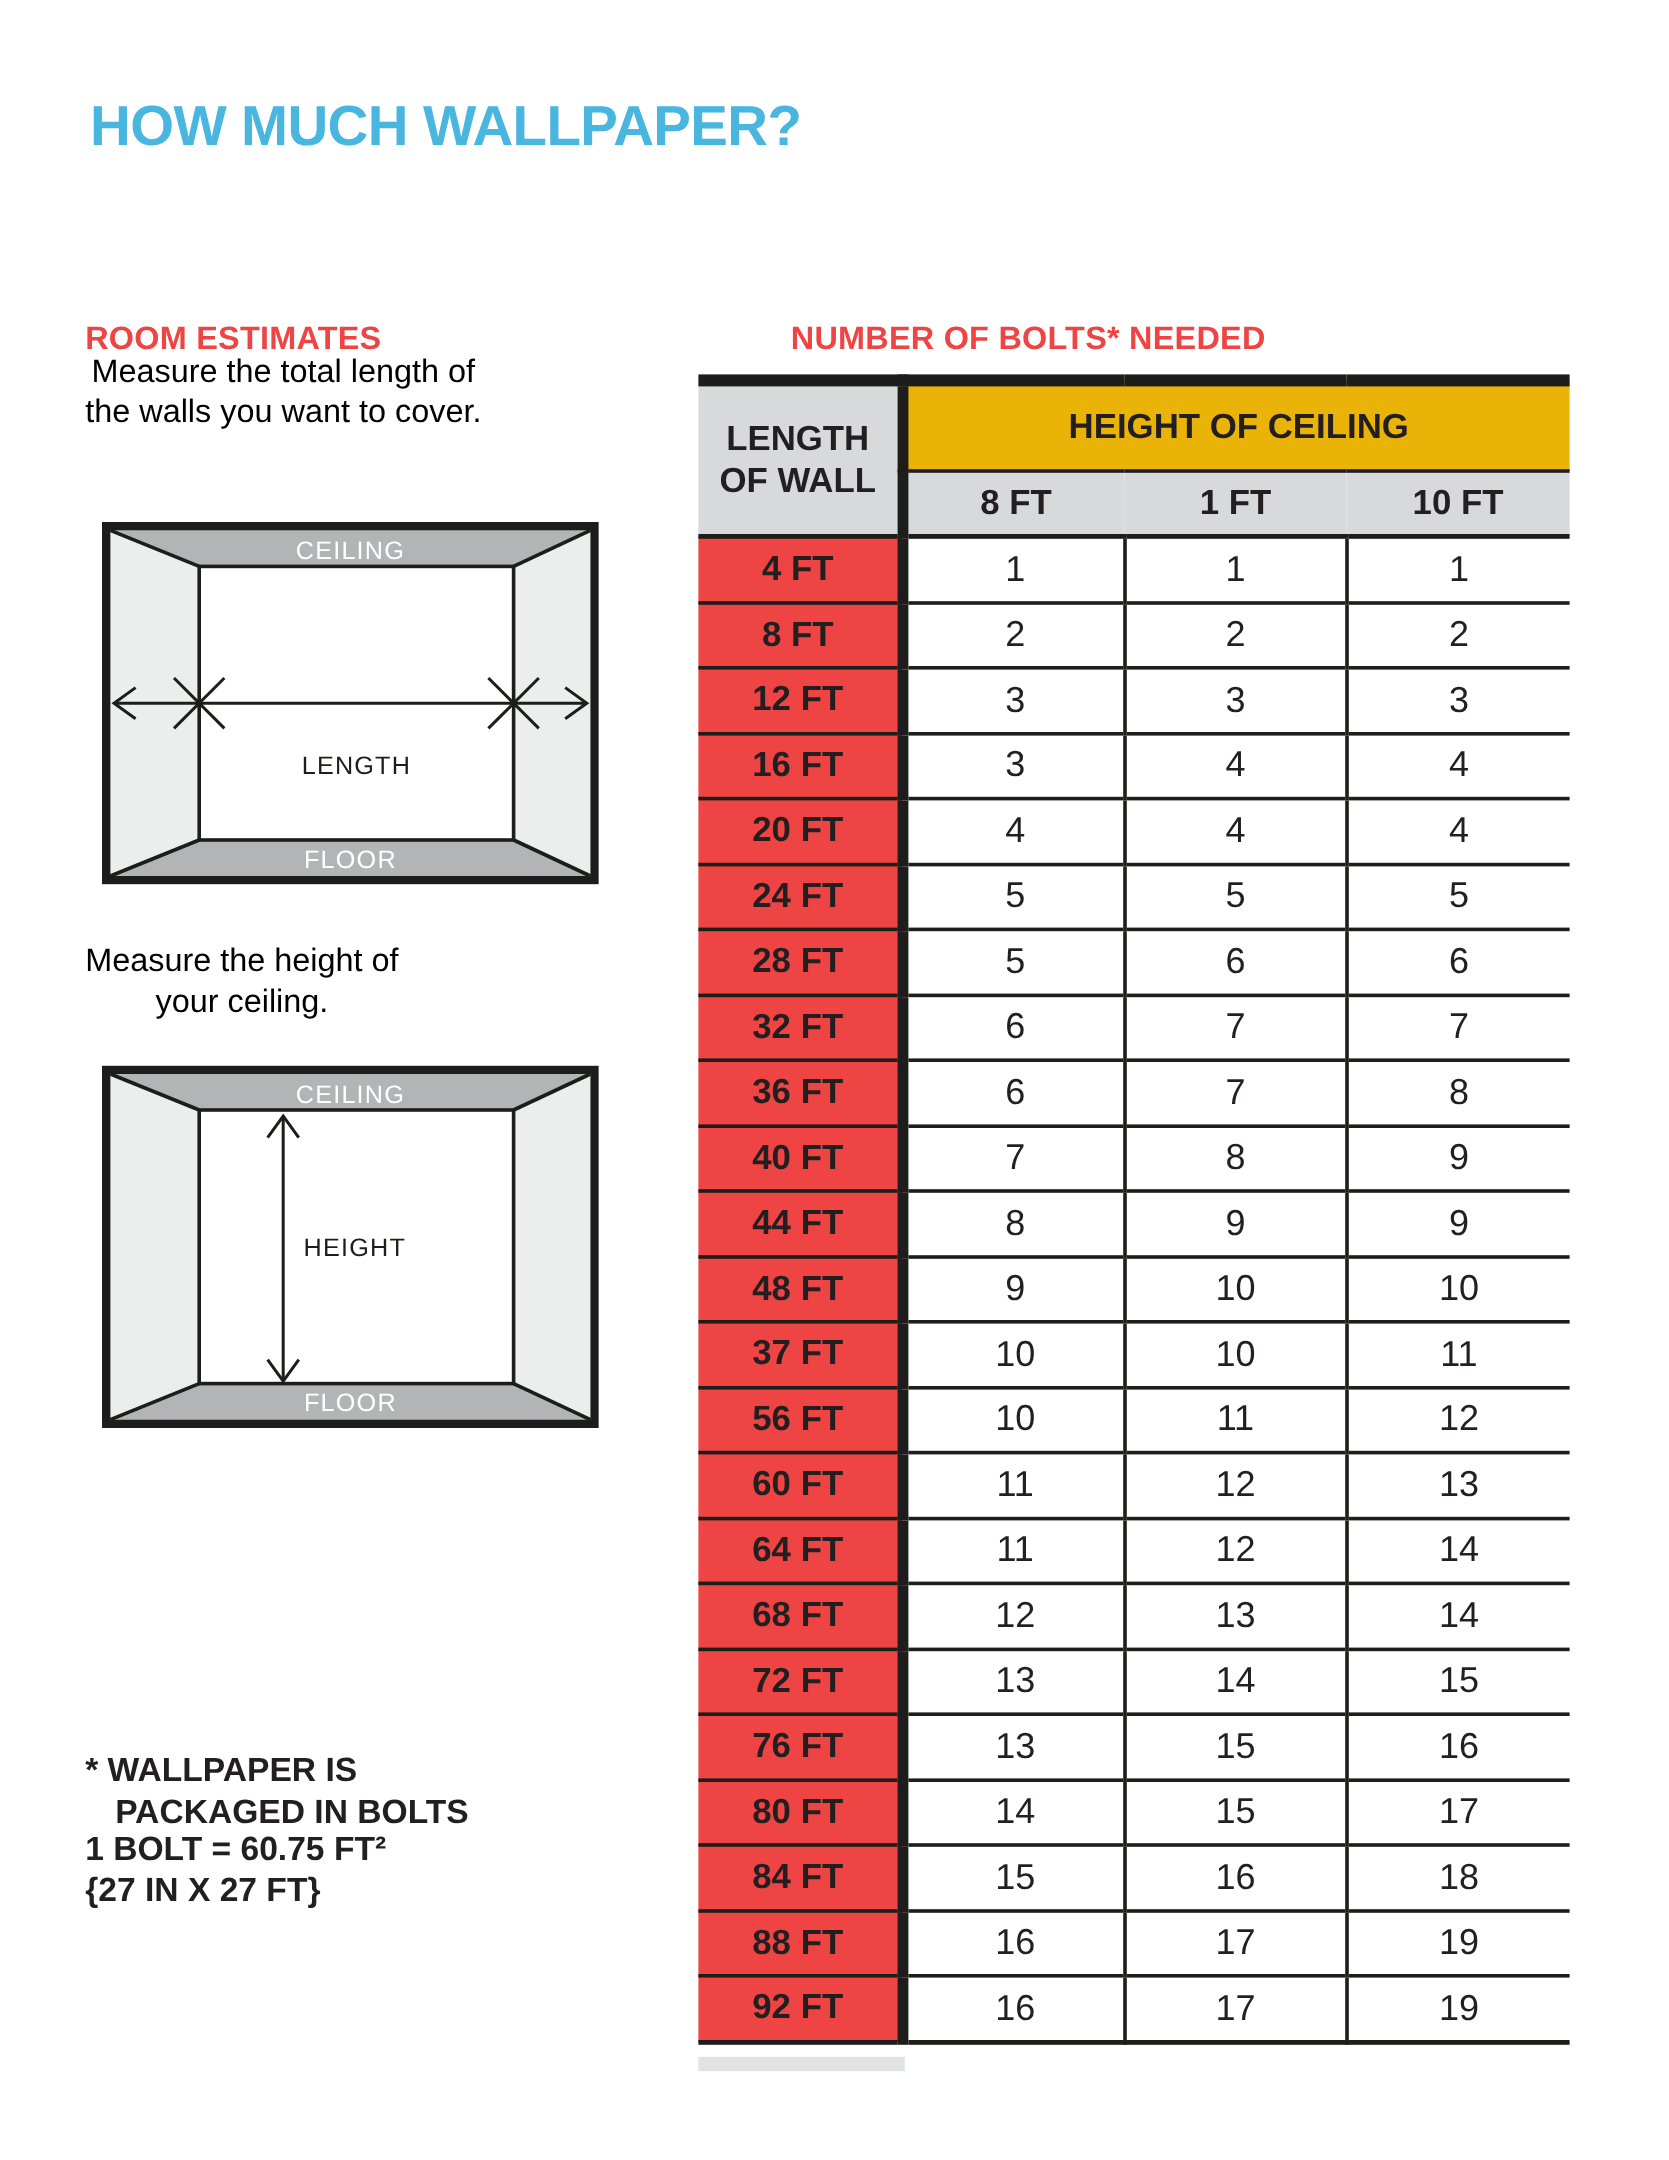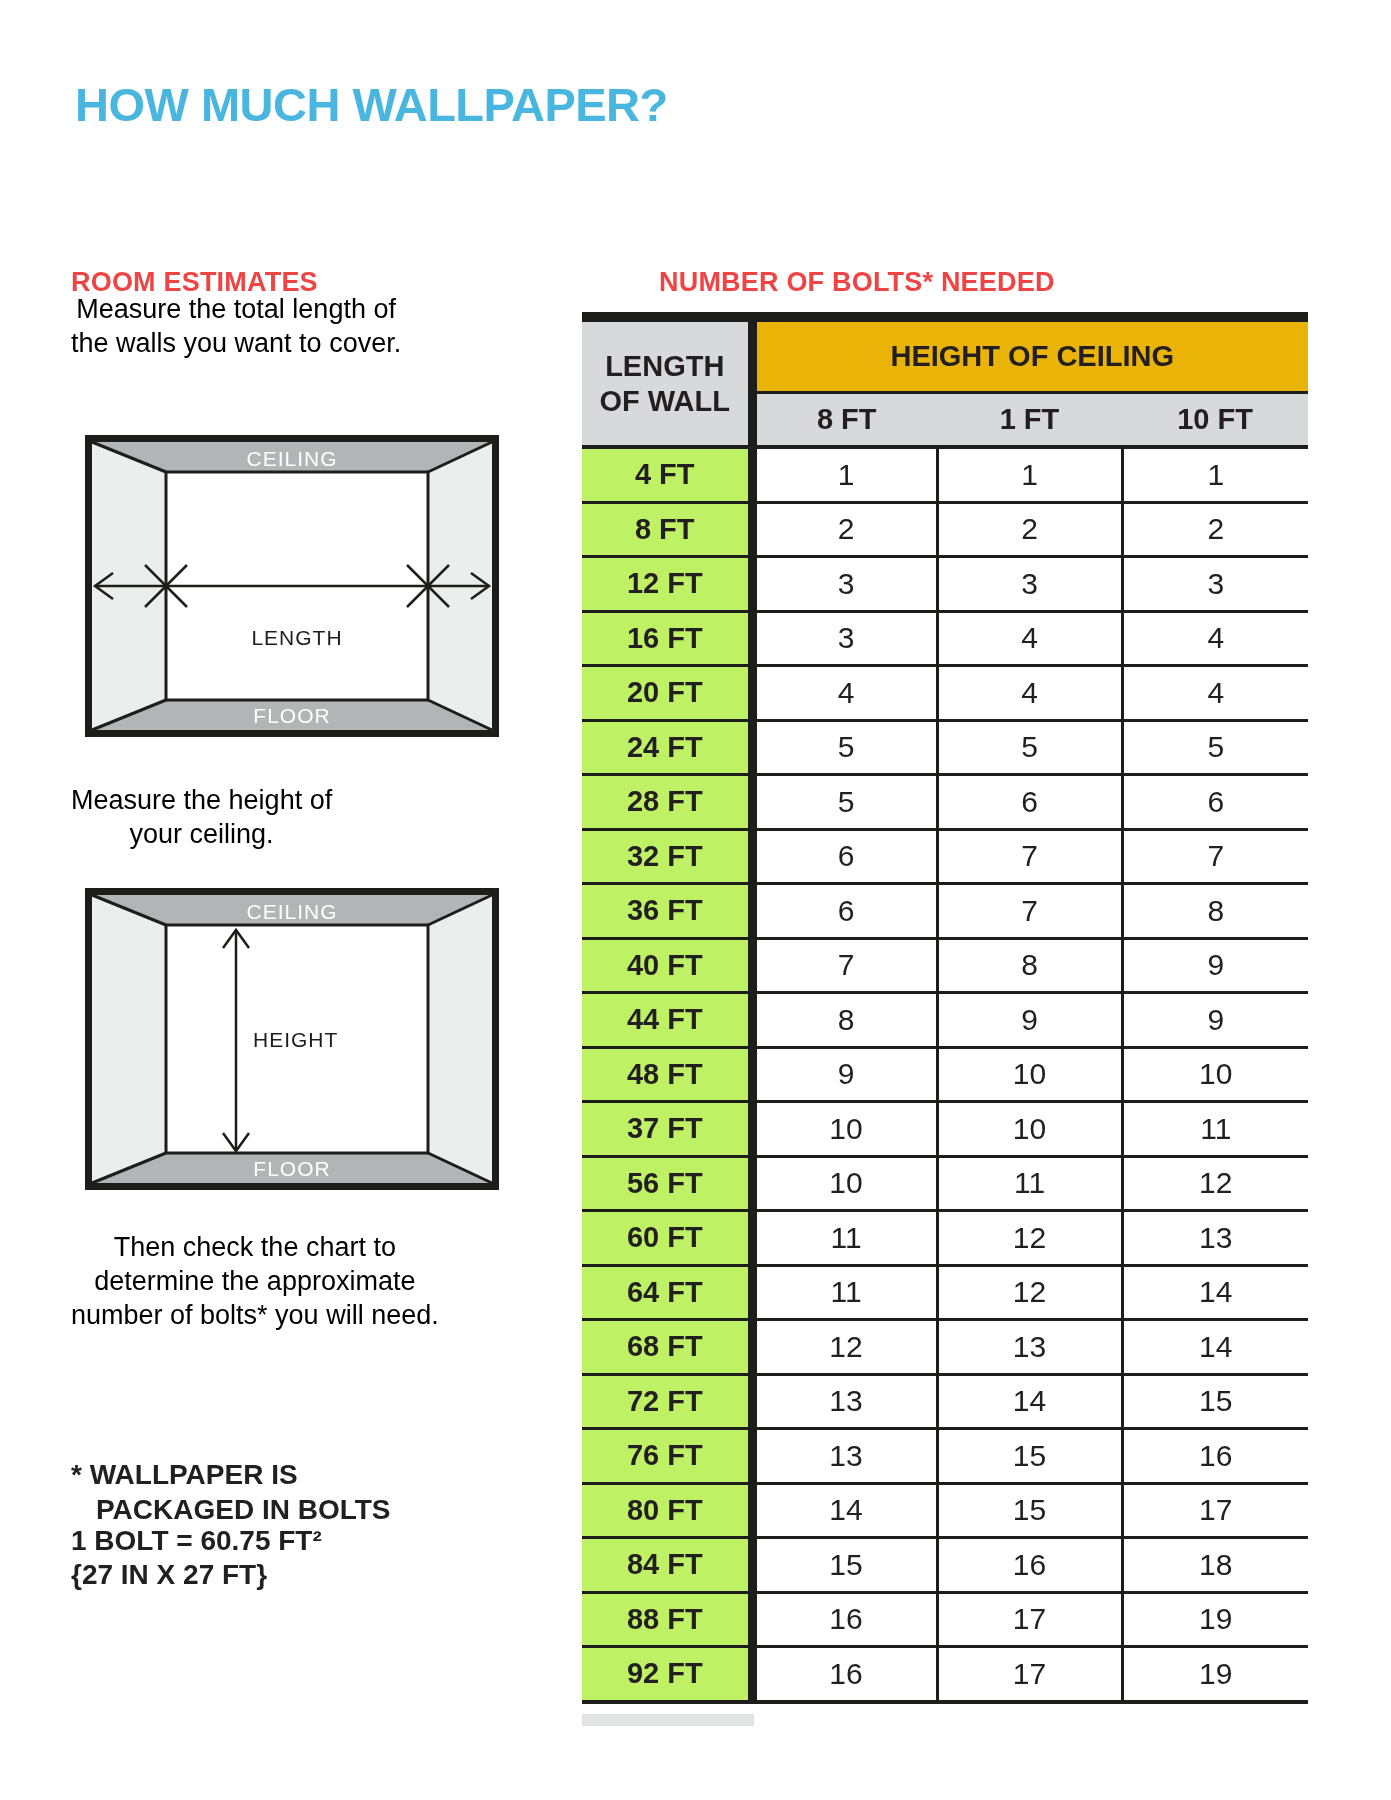--- a/index.html
+++ b/index.html
@@ -45,21 +45,21 @@
   }
   th.group {
     background:#eab308; height:69px; border-bottom:3px solid #1d1d1b;
     font-size:29px; font-weight:bold;
   }
   th.sub {
     background:#d8d9db; height:51px; border-bottom:4px solid #1d1d1b;
     font-size:29px; font-weight:bold;
   }
   table.bolts tbody th {
-    background:#bef264; border-right:9px solid #1d1d1b;
+    background:#ef4444; border-right:9px solid #1d1d1b;
     font-size:29px; font-weight:bold;
   }
   table.bolts tbody td { background:#ffffff; font-size:30px; font-weight:normal; }
   table.bolts tbody tr > th, table.bolts tbody tr > td {
     height:51.5px; border-top:3px solid #1d1d1b;
   }
   table.bolts tbody td + td { border-left:3px solid #1d1d1b; }
   .table-tab { position:absolute; left:582px; top:1714px; width:172px; height:12px; background:#e2e3e4; }
 </style>
 </head>
@@ -117,25 +117,20 @@
     <line x1="407" y1="295" x2="343" y2="265" stroke="#1d1d1b" stroke-width="3"></line>
     <rect x="3.5" y="3.5" width="407" height="295" fill="none" stroke="#1d1d1b" stroke-width="7"></rect>
     <line x1="151" y1="42" x2="151" y2="263" stroke="#1d1d1b" stroke-width="2.5"></line>
     <polyline points="138,60 151,42 164,60" fill="none" stroke="#1d1d1b" stroke-width="2.5"></polyline>
     <polyline points="138,245 151,263 164,245" fill="none" stroke="#1d1d1b" stroke-width="2.5"></polyline>
     <text class="bandlabel" x="207" y="31" text-anchor="middle">CEILING</text>
     <text class="bandlabel" x="207" y="288" text-anchor="middle">FLOOR</text>
     <text class="dimlabel" x="168" y="159" text-anchor="start">HEIGHT</text>
   </svg>
 
-  <div class="body-text" id="step3">
-    <div>Then check the chart to</div>
-    <div>determine the approximate</div>
-    <div>number of bolts* you will need.</div>
-  </div>
 
   <div class="foot" id="footnote">
     <div>* WALLPAPER IS</div>
     <div class="indent">PACKAGED IN BOLTS</div>
   </div>
 
   <div class="foot" id="boltspec">
     <div>1 BOLT = 60.75 FT²</div>
     <div>{27 IN X 27 FT}</div>
   </div>

